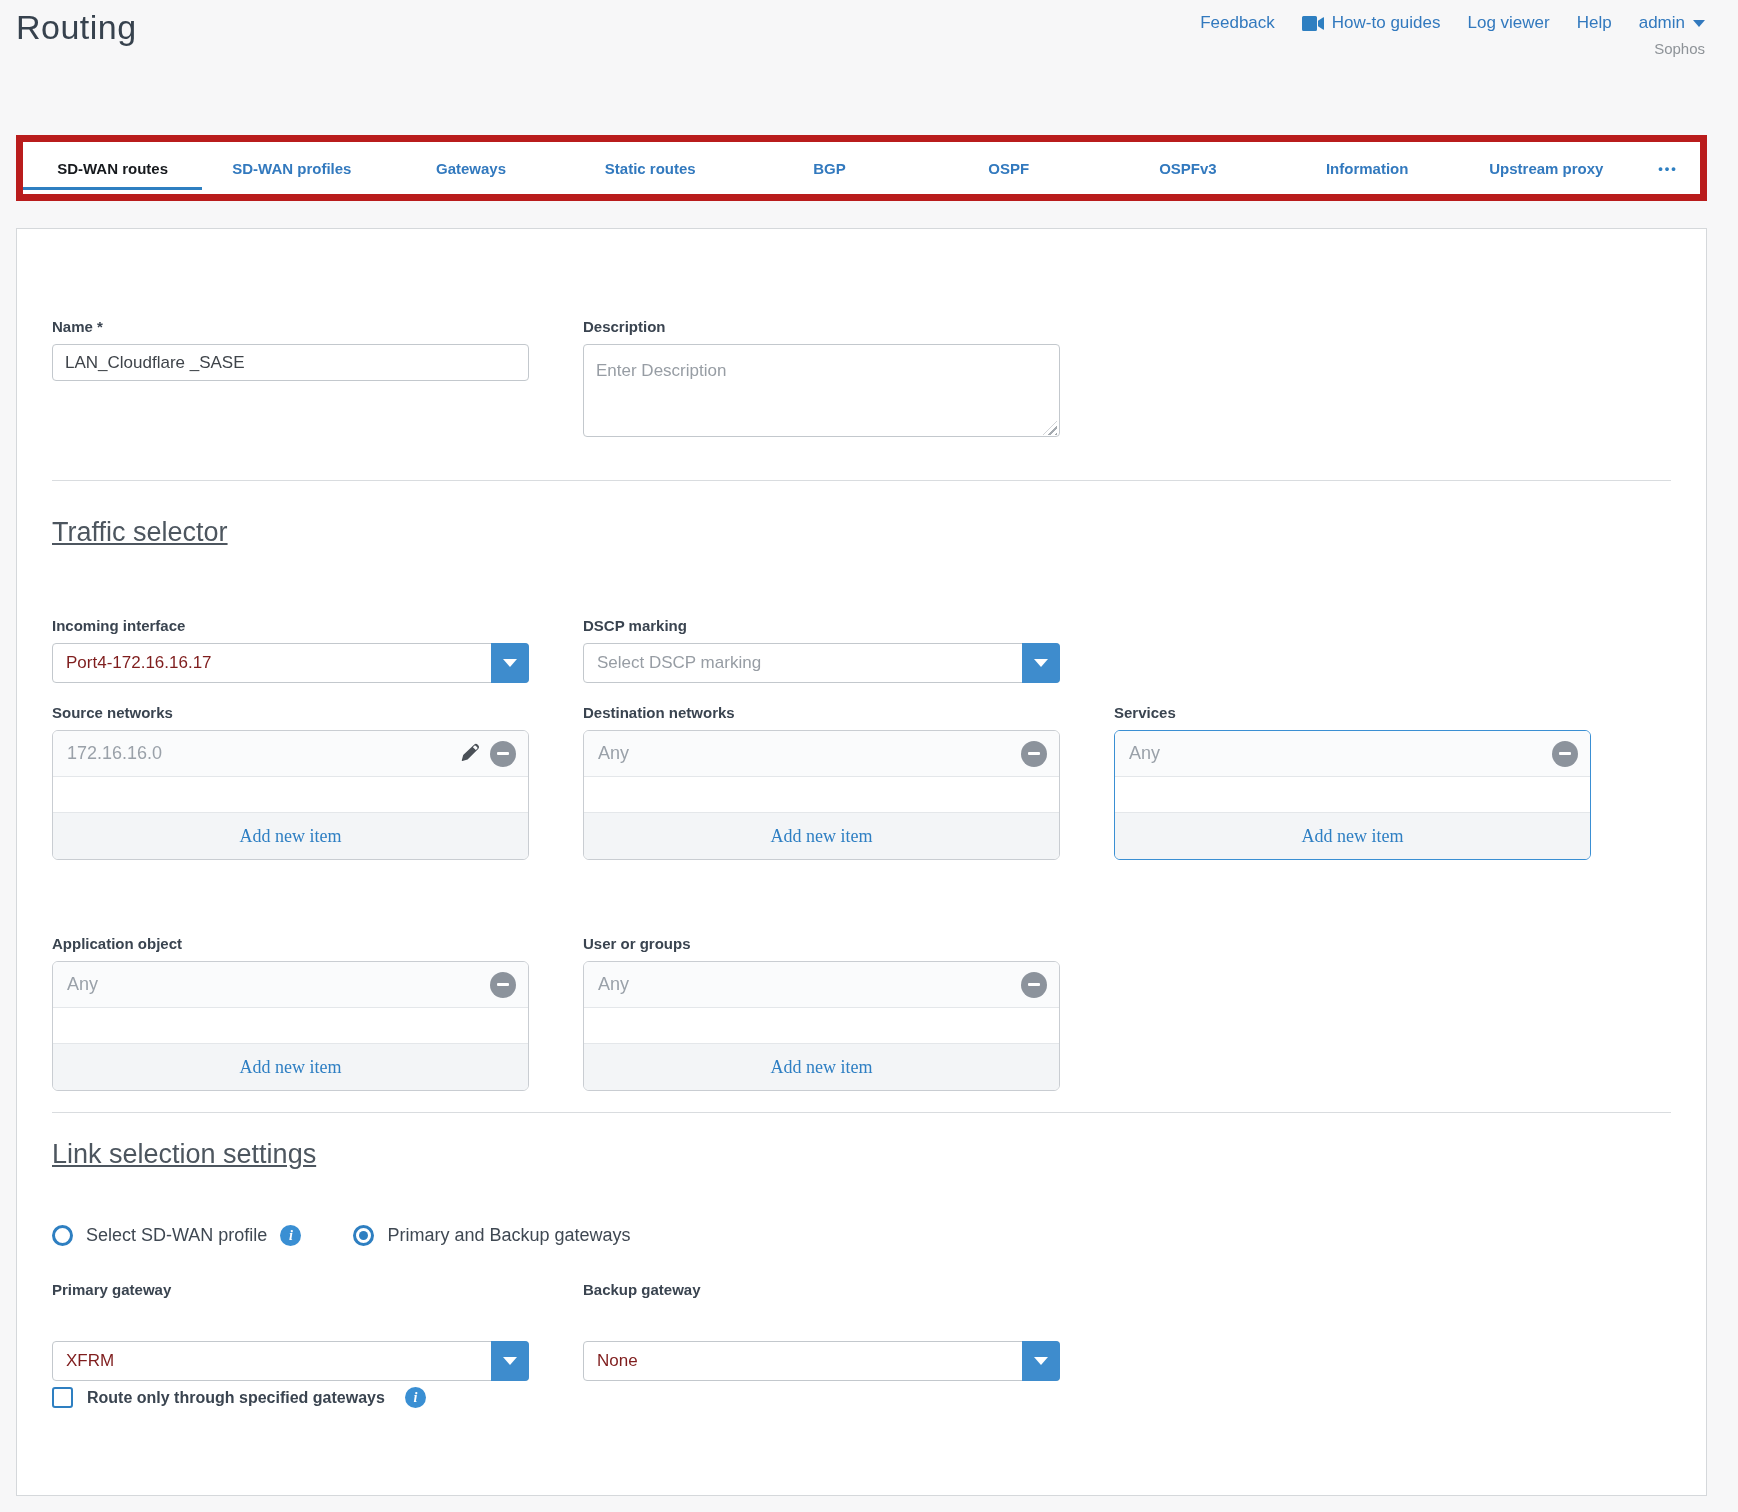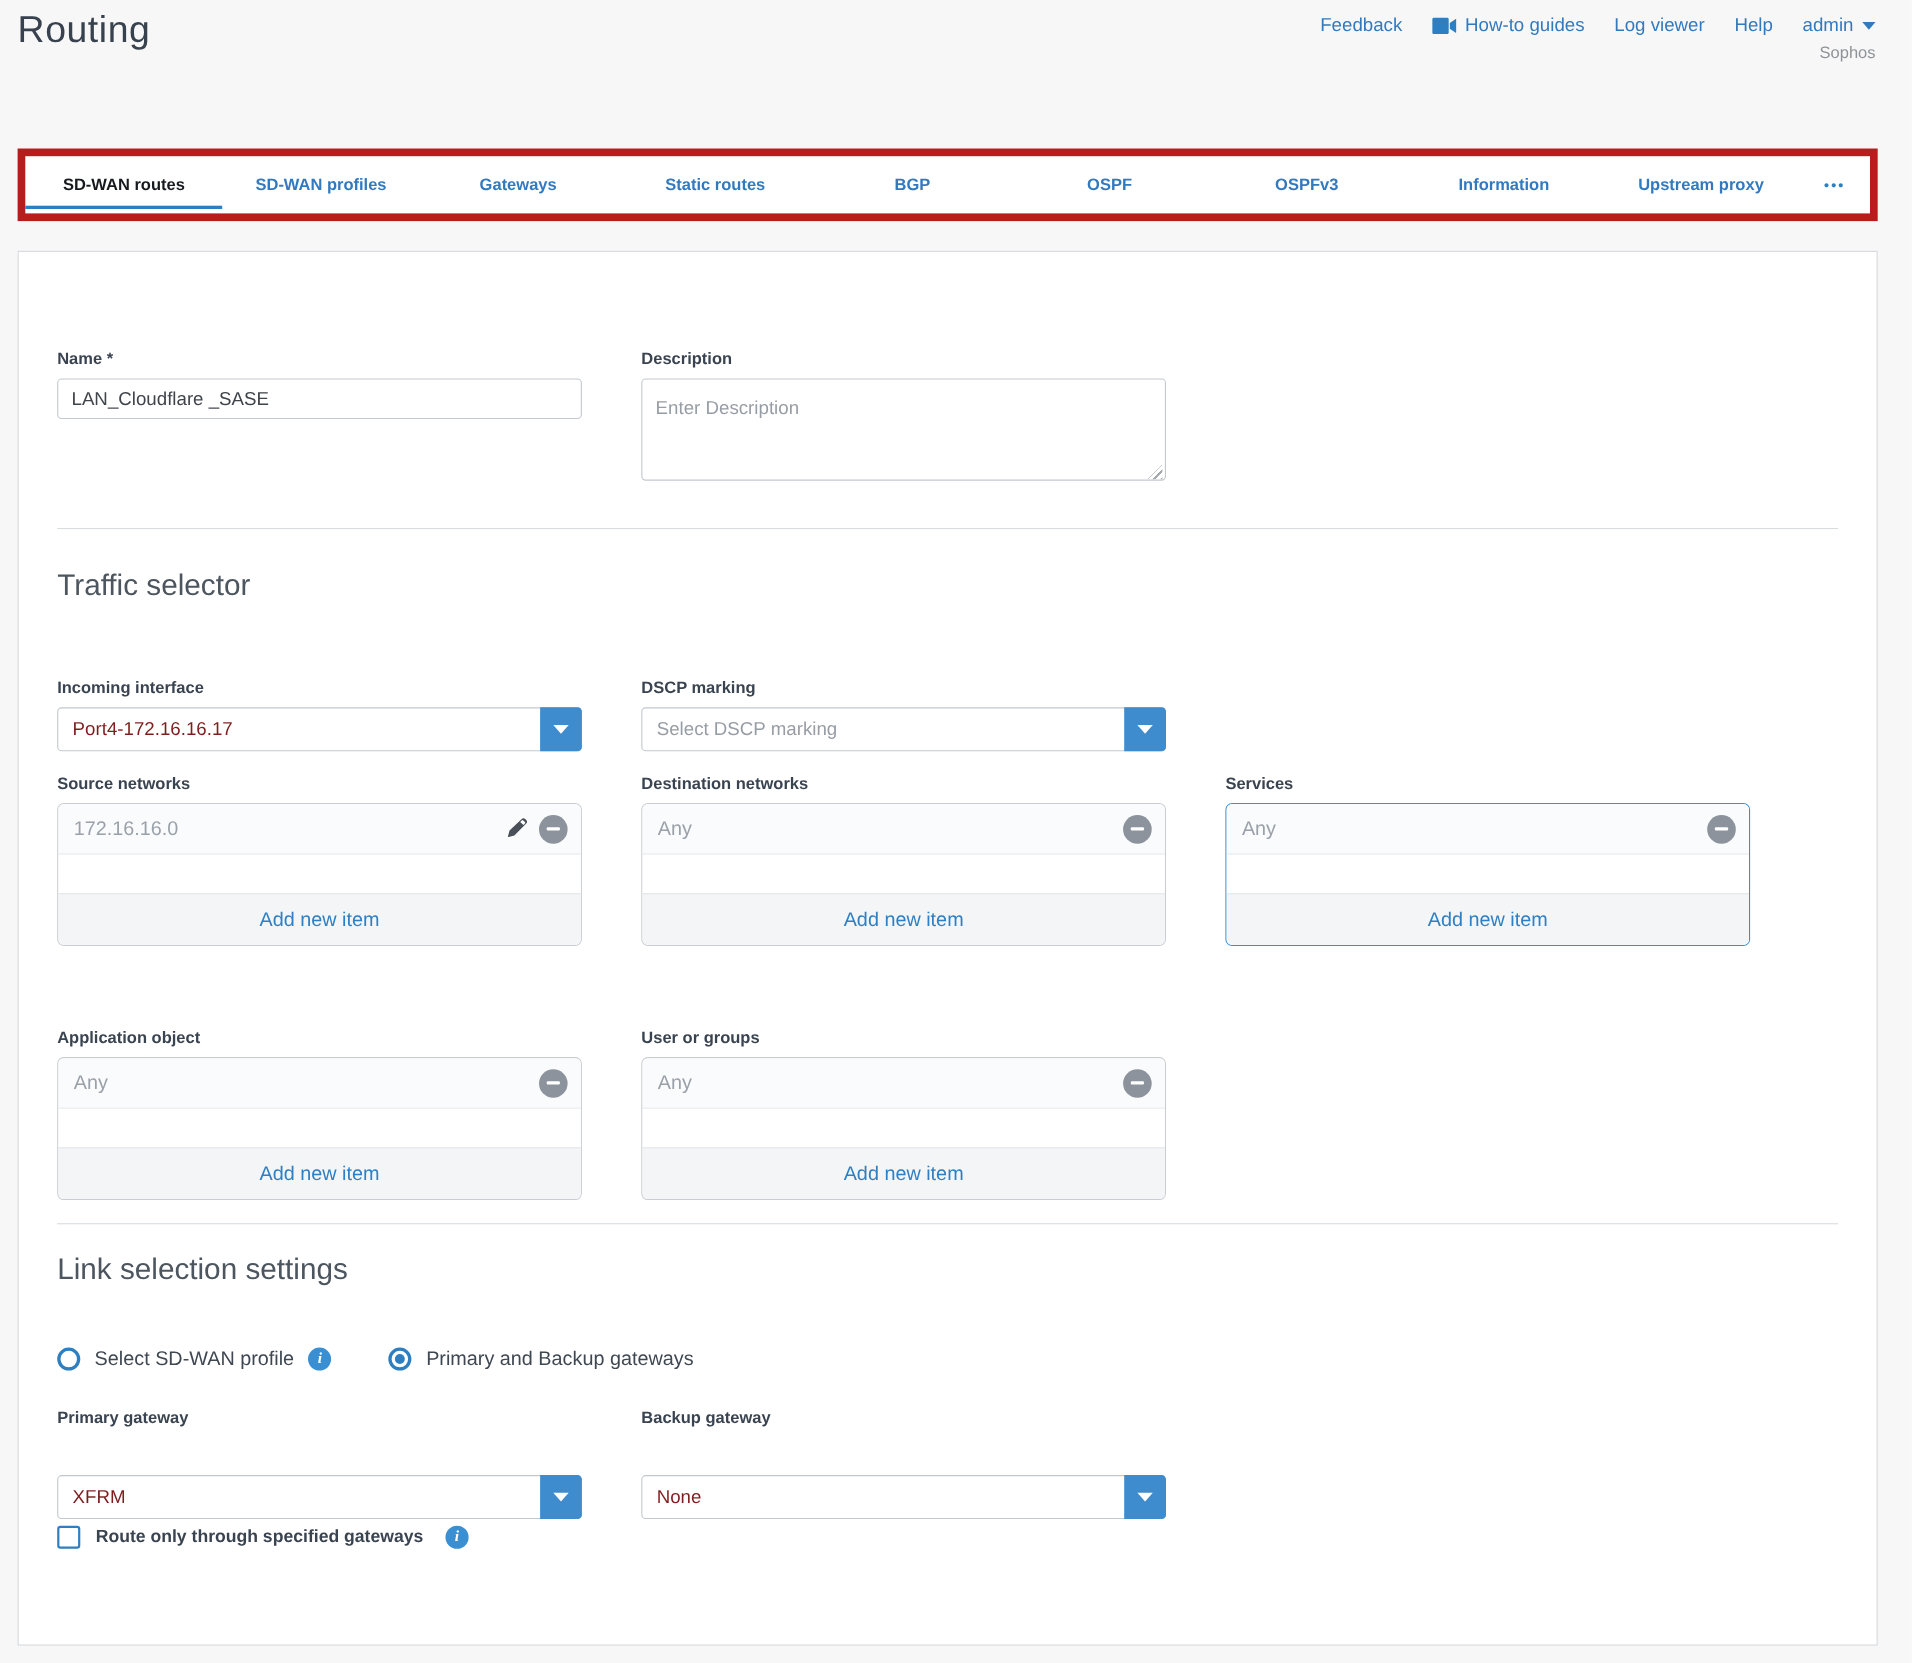--- a/index.html
+++ b/index.html
@@ -62,21 +62,21 @@
   .desc-area::placeholder, .text-input::placeholder { color:#979da4; }
   .resize-grip {
     position:absolute; right:3px; bottom:6px; width:14px; height:14px; pointer-events:none;
     background:repeating-linear-gradient(135deg, transparent 0 3px, #9aa0a6 3px 5px);
     clip-path:polygon(100% 0, 100% 100%, 0 100%);
     opacity:.9;
   }
 
   .divider { position:absolute; left:35px; right:35px; border-top:1px solid #d9dcdf; }
   .d1 { top:251px; } .d2 { top:883px; }
-  .section-heading { position:absolute; left:35px; font-size:27px; font-weight:400; color:#4d565f; }
+  .section-heading { position:absolute; left:35px; font-size:27px; font-weight:400; color:#4d565f;text-decoration:underline; }
   .h1 { top:288px; } .h2 { top:910px; }
 
   
   .dropdown {
     position:relative; height:40px; border:1px solid #c3c8cd; border-radius:4px; background:#fff; cursor:pointer;
   }
   .dd-text { line-height:38px; padding:0 50px 0 13px; font-size:17px; color:#7f1d1d; white-space:nowrap; overflow:hidden; }
   .dd-text.placeholder { color:#979da4; }
   .dd-btn {
     position:absolute; top:-1px; right:-1px; bottom:-1px; width:38px;
@@ -90,21 +90,21 @@
   .lb-item {
     height:46px; background:#fafbfc; border-bottom:1px solid #e4e7ea;
     display:flex; align-items:center; padding:0 12px 0 14px;
     font-size:18px; color:#9aa1a9;
   }
   .lb-item .grow { flex:1; }
   .lb-filler { height:35px; background:#fff; }
   .lb-add {
     height:47px; background:#f3f5f7; border-top:1px solid #e4e7ea;
     display:flex; align-items:center; justify-content:center;
-    font-size:18px; color:#2e7fc3; cursor:pointer;
+    font-size:18px; color:#2e7fc3; cursor:pointer;font-family:Liberation Serif, serif;
   }
   .minus-icon {
     width:26px; height:26px; border-radius:50%; background:#8c939c; flex:0 0 26px;
     display:flex; align-items:center; justify-content:center; cursor:pointer;
   }
   .minus-icon::before { content:""; width:12px; height:3px; background:#fff; border-radius:1px; }
   .edit-icon { margin-right:10px; cursor:pointer; display:flex; }
 
   
   .radio-row { position:absolute; left:35px; top:996px; display:flex; align-items:center; gap:52px; }

